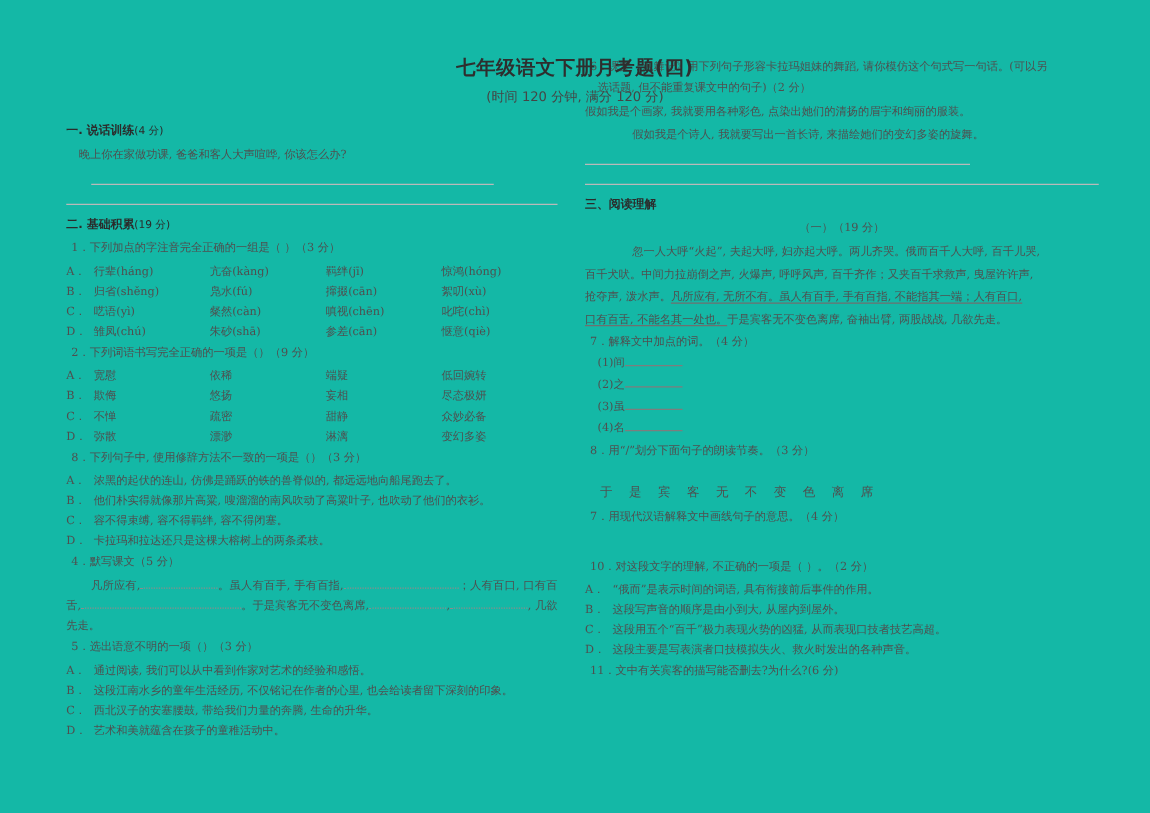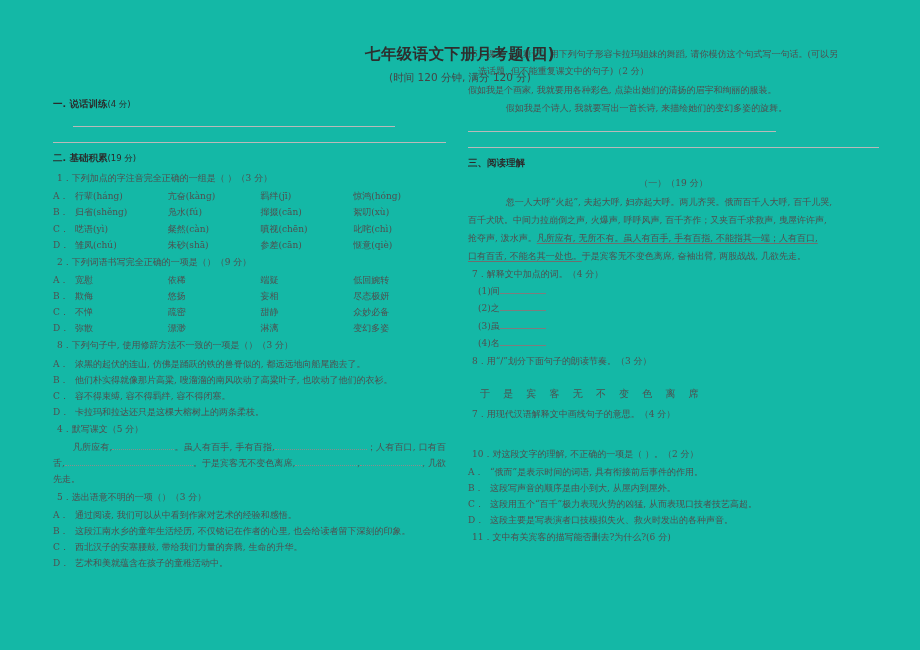--- a/index.html
+++ b/index.html
@@ -159,20 +159,21 @@
   </div>
 
   <div class="columns">
 
     <div class="col col-left">
       <div style="height:88px;"></div>
 
       <div class="sec-head">
         <span>一. 说话训练</span><span class="pts">(4 分)</span>
       </div>
+      <div class="q">晚上你在家做功课, 爸爸和客人大声喧哗, 你该怎么办?</div>
       <div class="ansline short"></div>
       <div class="ansline full"></div>
 
       <div class="sec-head">
         <span>二. 基础积累</span><span class="pts">(19 分)</span>
       </div>
 
       <div class="q q-num">1．下列加点的字注音完全正确的一组是（  ）（3 分）</div>
       <div class="opt">
         <span class="opt-lbl">A．</span>

